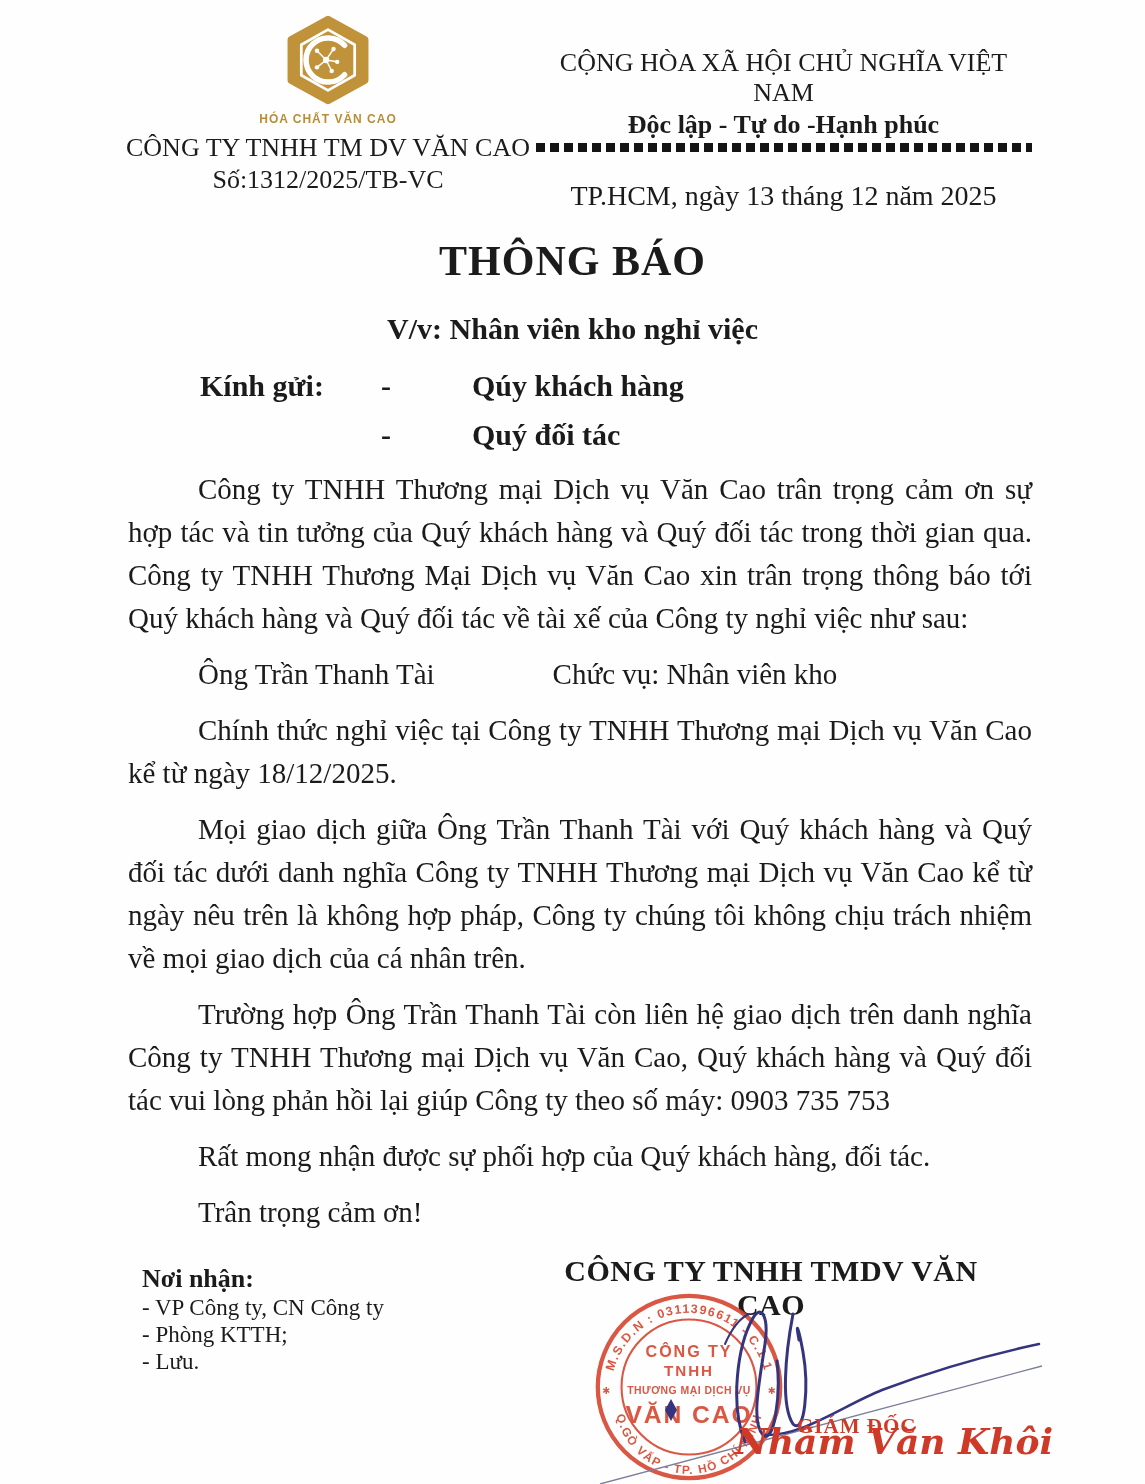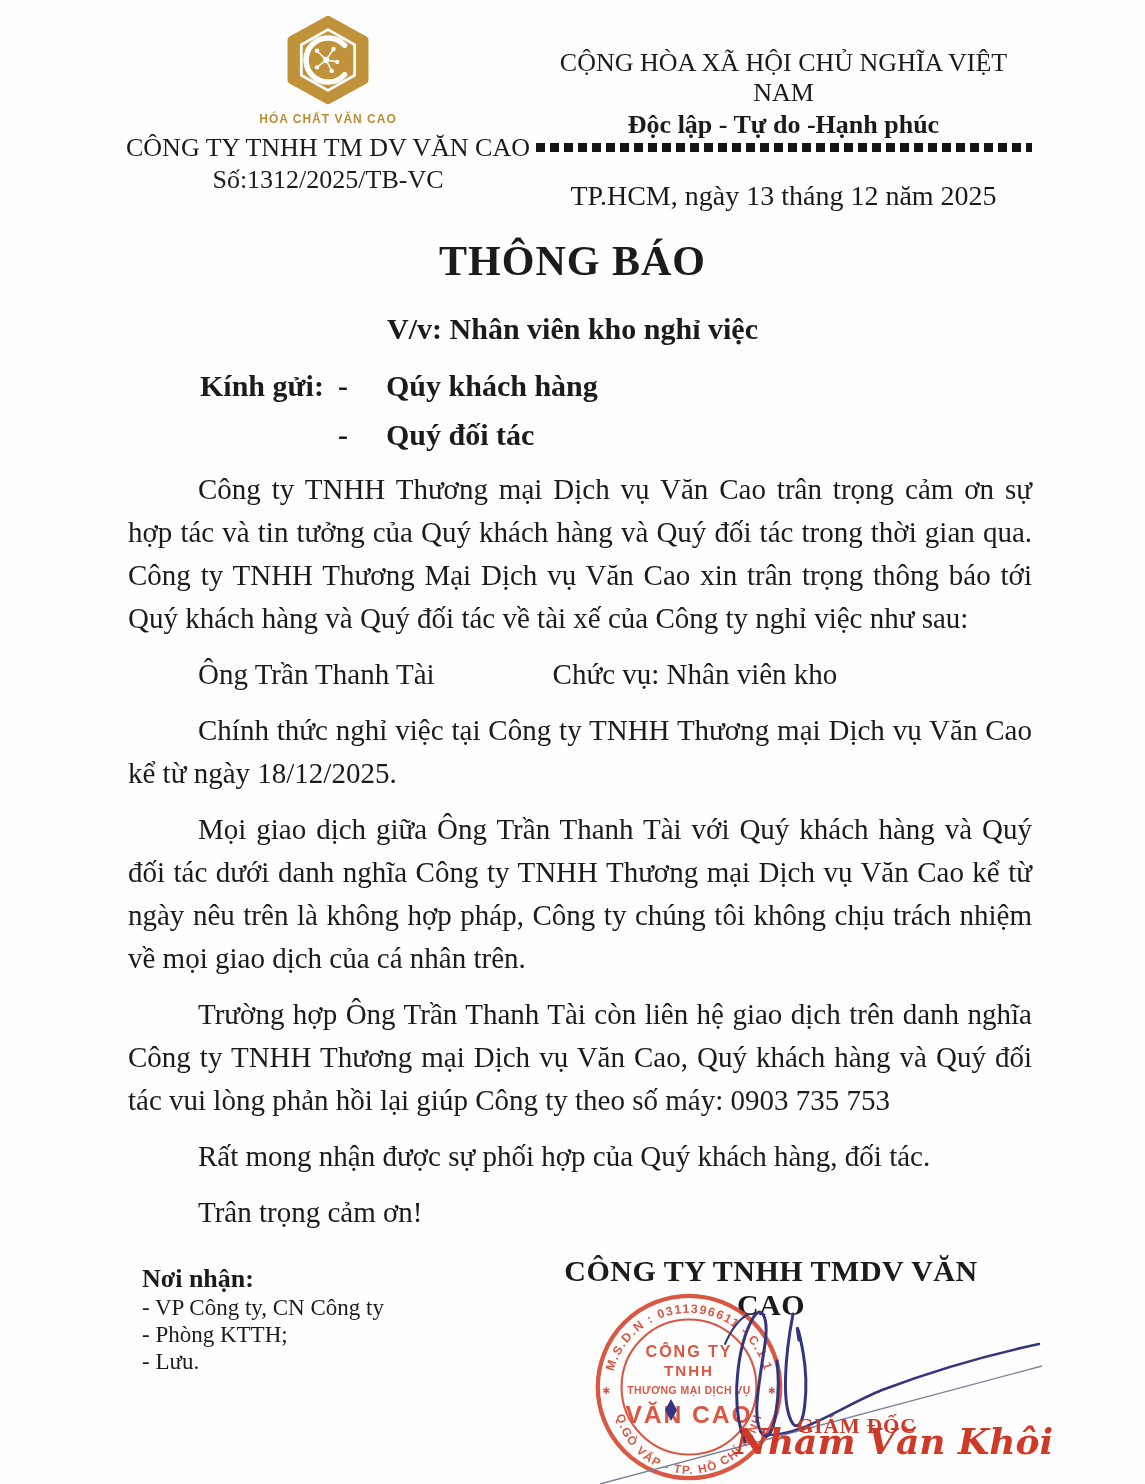--- a/index.html
+++ b/index.html
@@ -30,21 +30,21 @@
   .dotline {
     height:9px; margin:3px auto 0; width:496px;
     background:repeating-linear-gradient(to right,#141414 0 9px,transparent 9px 14px);
   }
   .dateline { font-size:28px; margin-top:28px; }
   
   .title   { text-align:center; font-size:42px; font-weight:bold; line-height:46px; margin-top:26px; letter-spacing:1px; }
   .subject { text-align:center; font-size:30px; font-weight:bold; line-height:34px; margin-top:28px; }
   
   .kg { margin:22px 0 0 200px; font-weight:bold; font-size:30px; }
-  .kg-row { display:flex; line-height:36px; }
+  .kg-row { display:flex; line-height:36px;gap:43px; }
   .kg-row + .kg-row { margin-top:13px; }
   .kg-label { width:138px; }
   .kg-dash  { width:48px; text-align:left; }
   
   .body { margin:15px 113px 0 128px; font-size:29px; line-height:43px; text-align:justify; }
   .body p { text-indent:70px; margin-bottom:13px; }
   .person { display:flex; margin-bottom:13px; }
   .person-name { margin-left:70px; }
   .person-pos  { margin-left:118px; }
   .no-just { text-align:left; }

